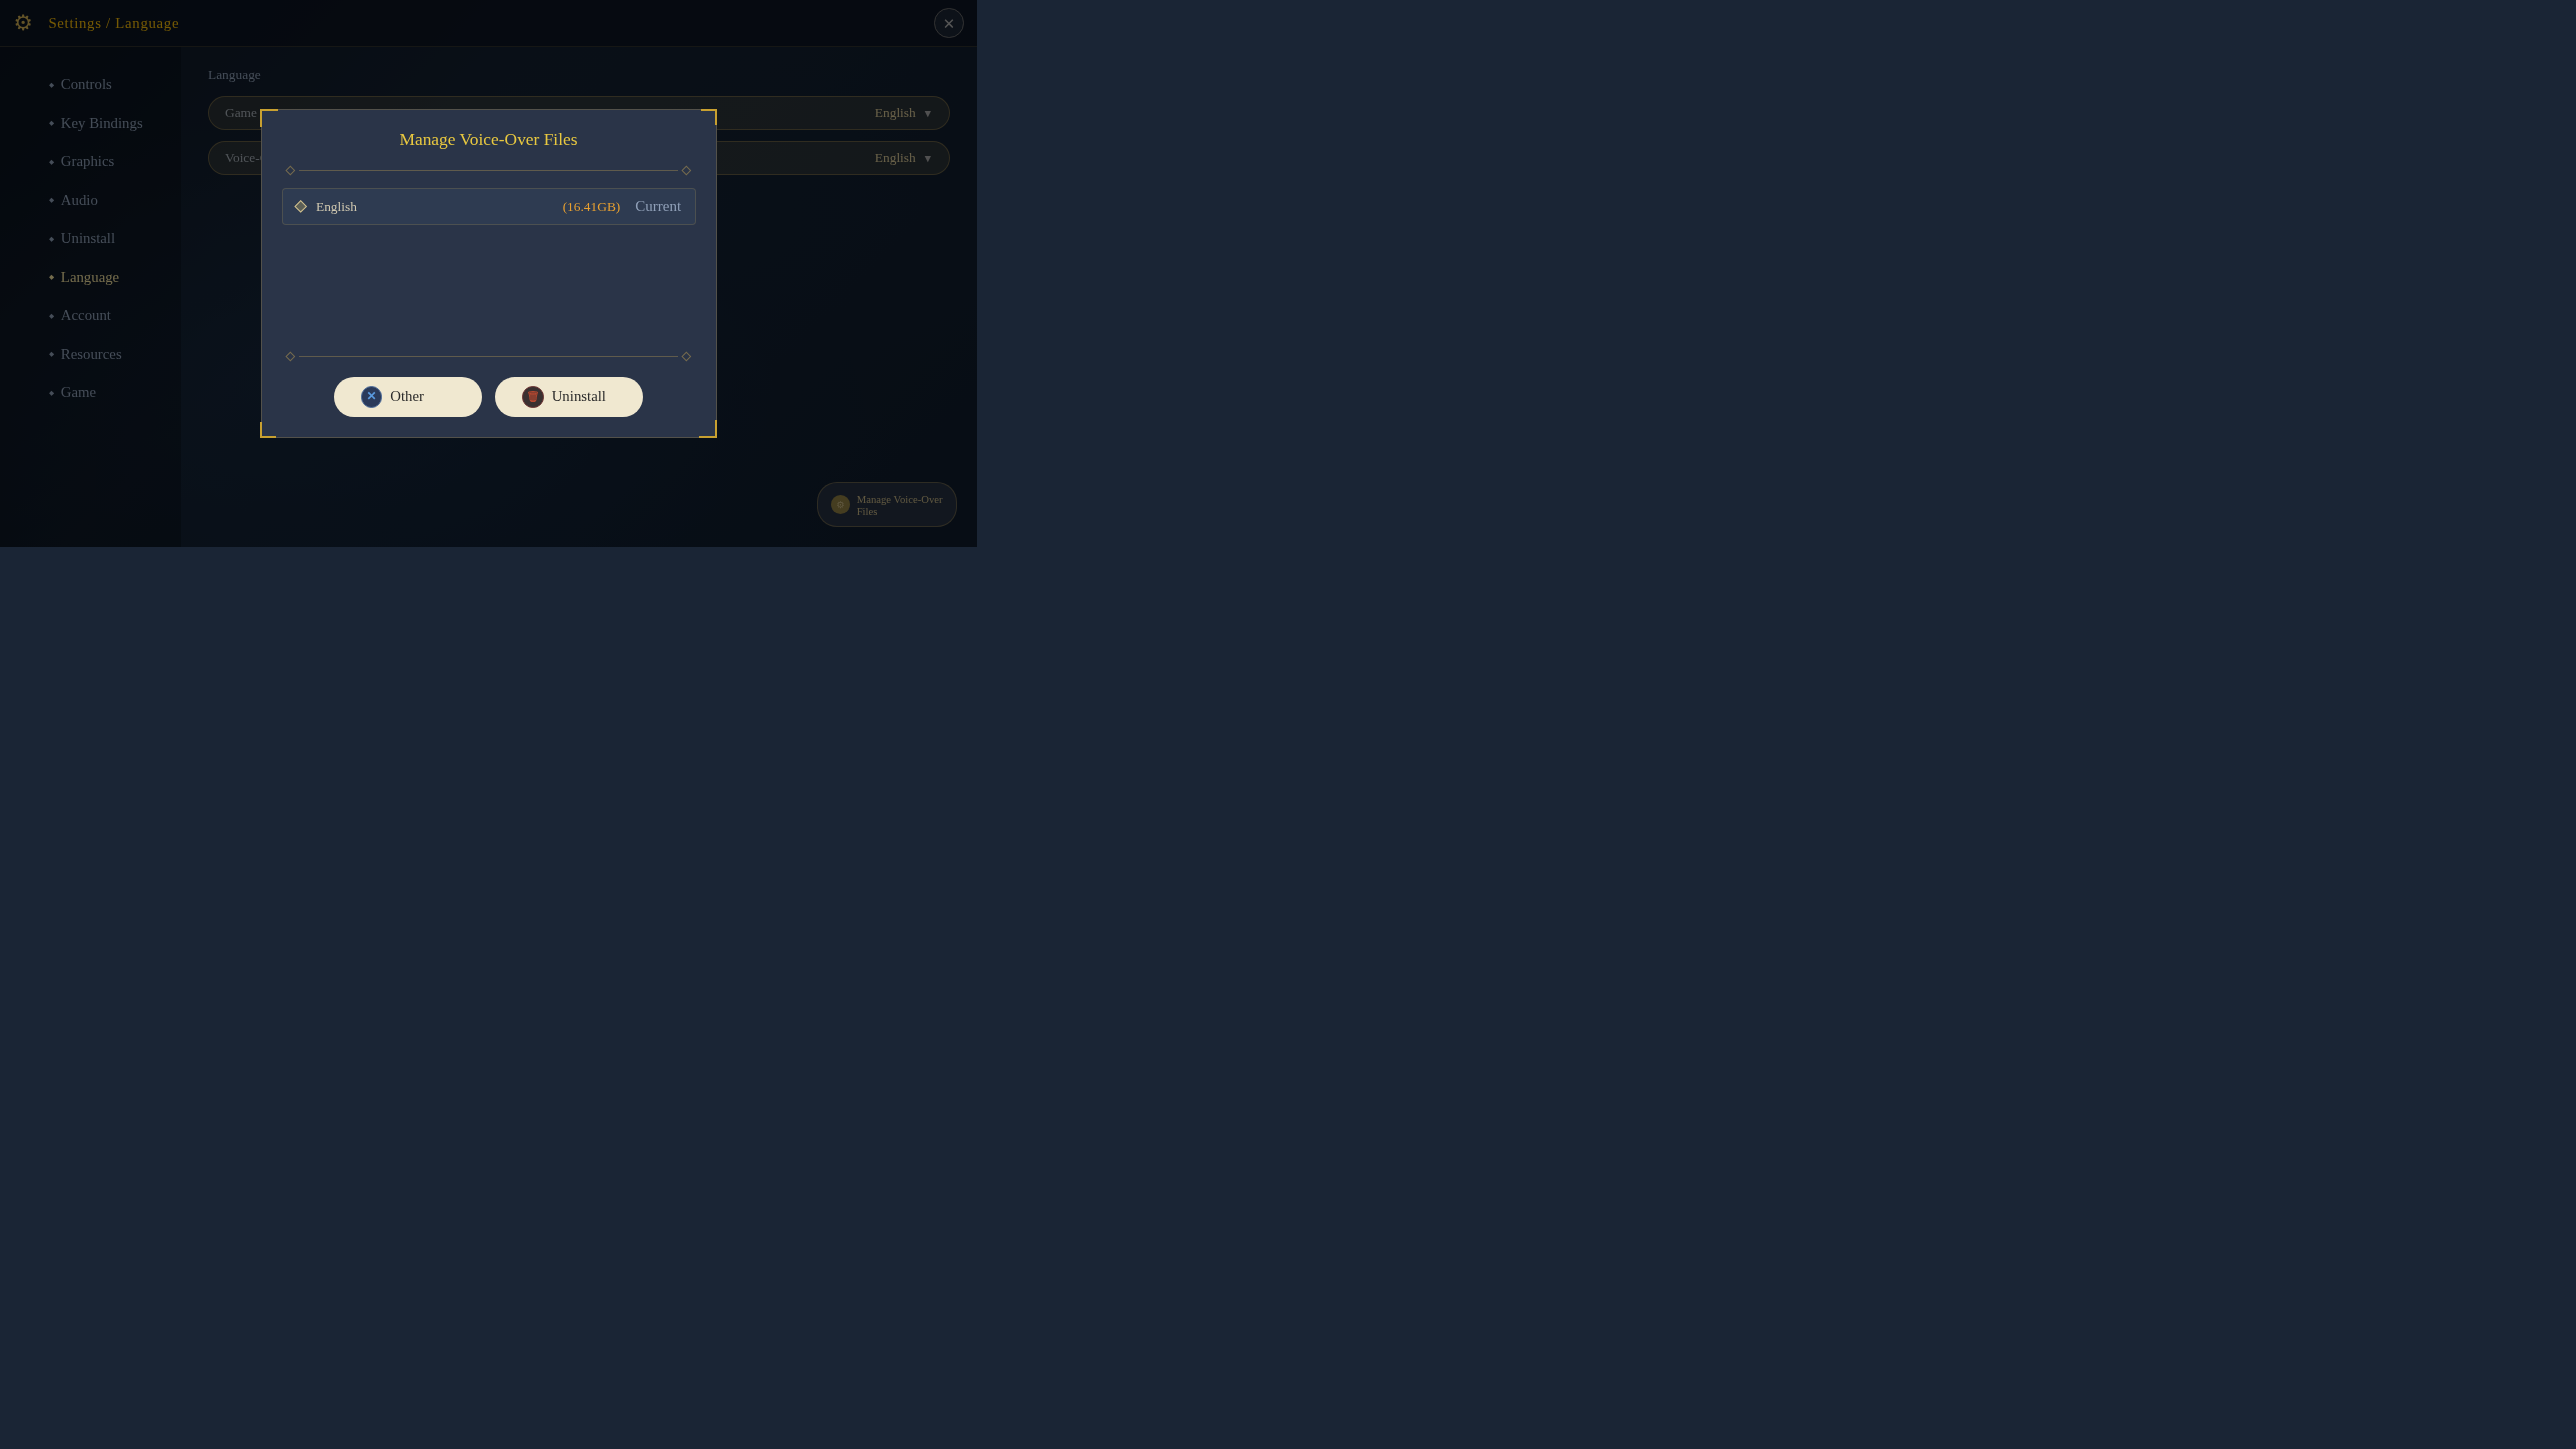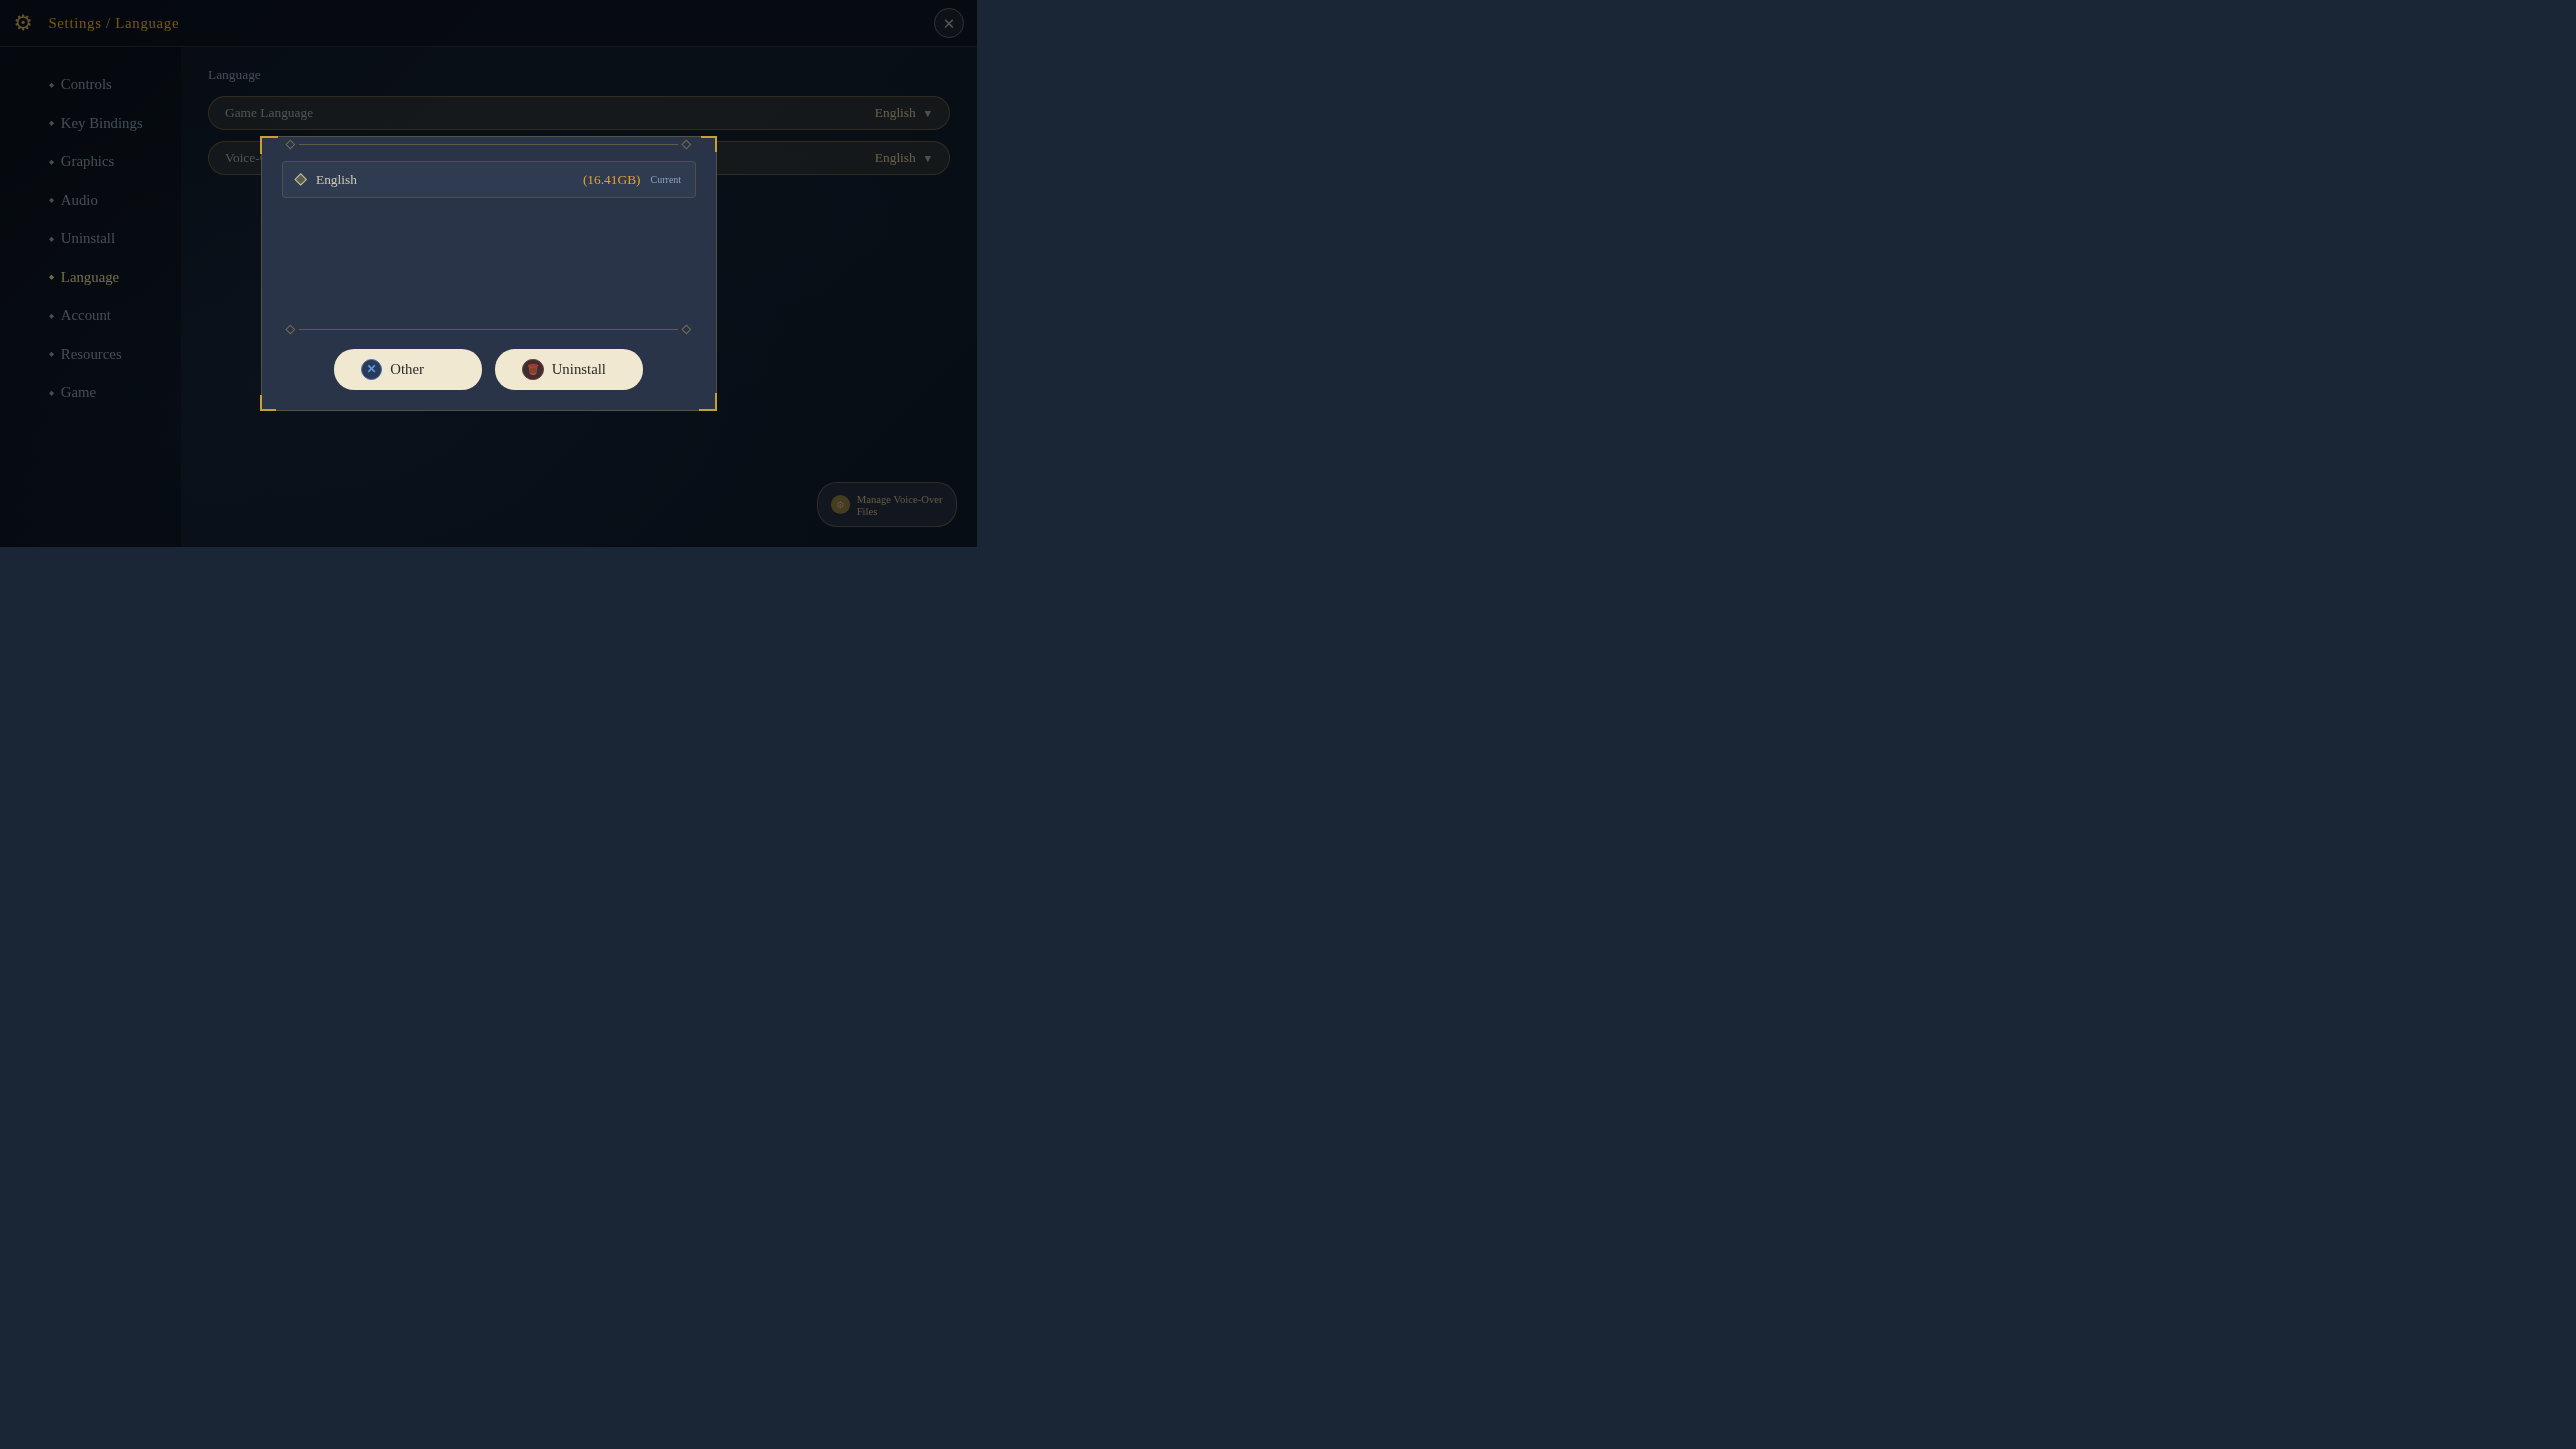--- a/index.html
+++ b/index.html
@@ -311,21 +311,21 @@
     }
 
     .voice-item-size {
       color: #e8a030;
       font-size: 13.4px;
       margin-left: 12px;
     }
 
     .voice-item-status {
       color: #90a0b8;
-      font-size: 10px;
+      font-size: 15px;
     }
 
     
     .modal-buttons {
       display: flex;
       gap: 13.4px;
       padding: 13.4px 20px 20px;
       justify-content: center;
     }
 
@@ -470,20 +470,21 @@
     </div>
   </div>
 </div>
 
 <div class="modal-overlay">
   <div class="modal">
 
     <div class="modal-corner-tr"></div>
     <div class="modal-corner-bl"></div>
 
+    <div class="modal-title">Manage Voice-Over Files</div>
 
     <div class="modal-divider">
       <div class="modal-divider-diamond"></div>
       <div class="modal-divider-line"></div>
       <div class="modal-divider-diamond"></div>
     </div>
 
     <div class="voice-list">
       <div class="voice-item">
         <div class="voice-item-diamond"></div>

